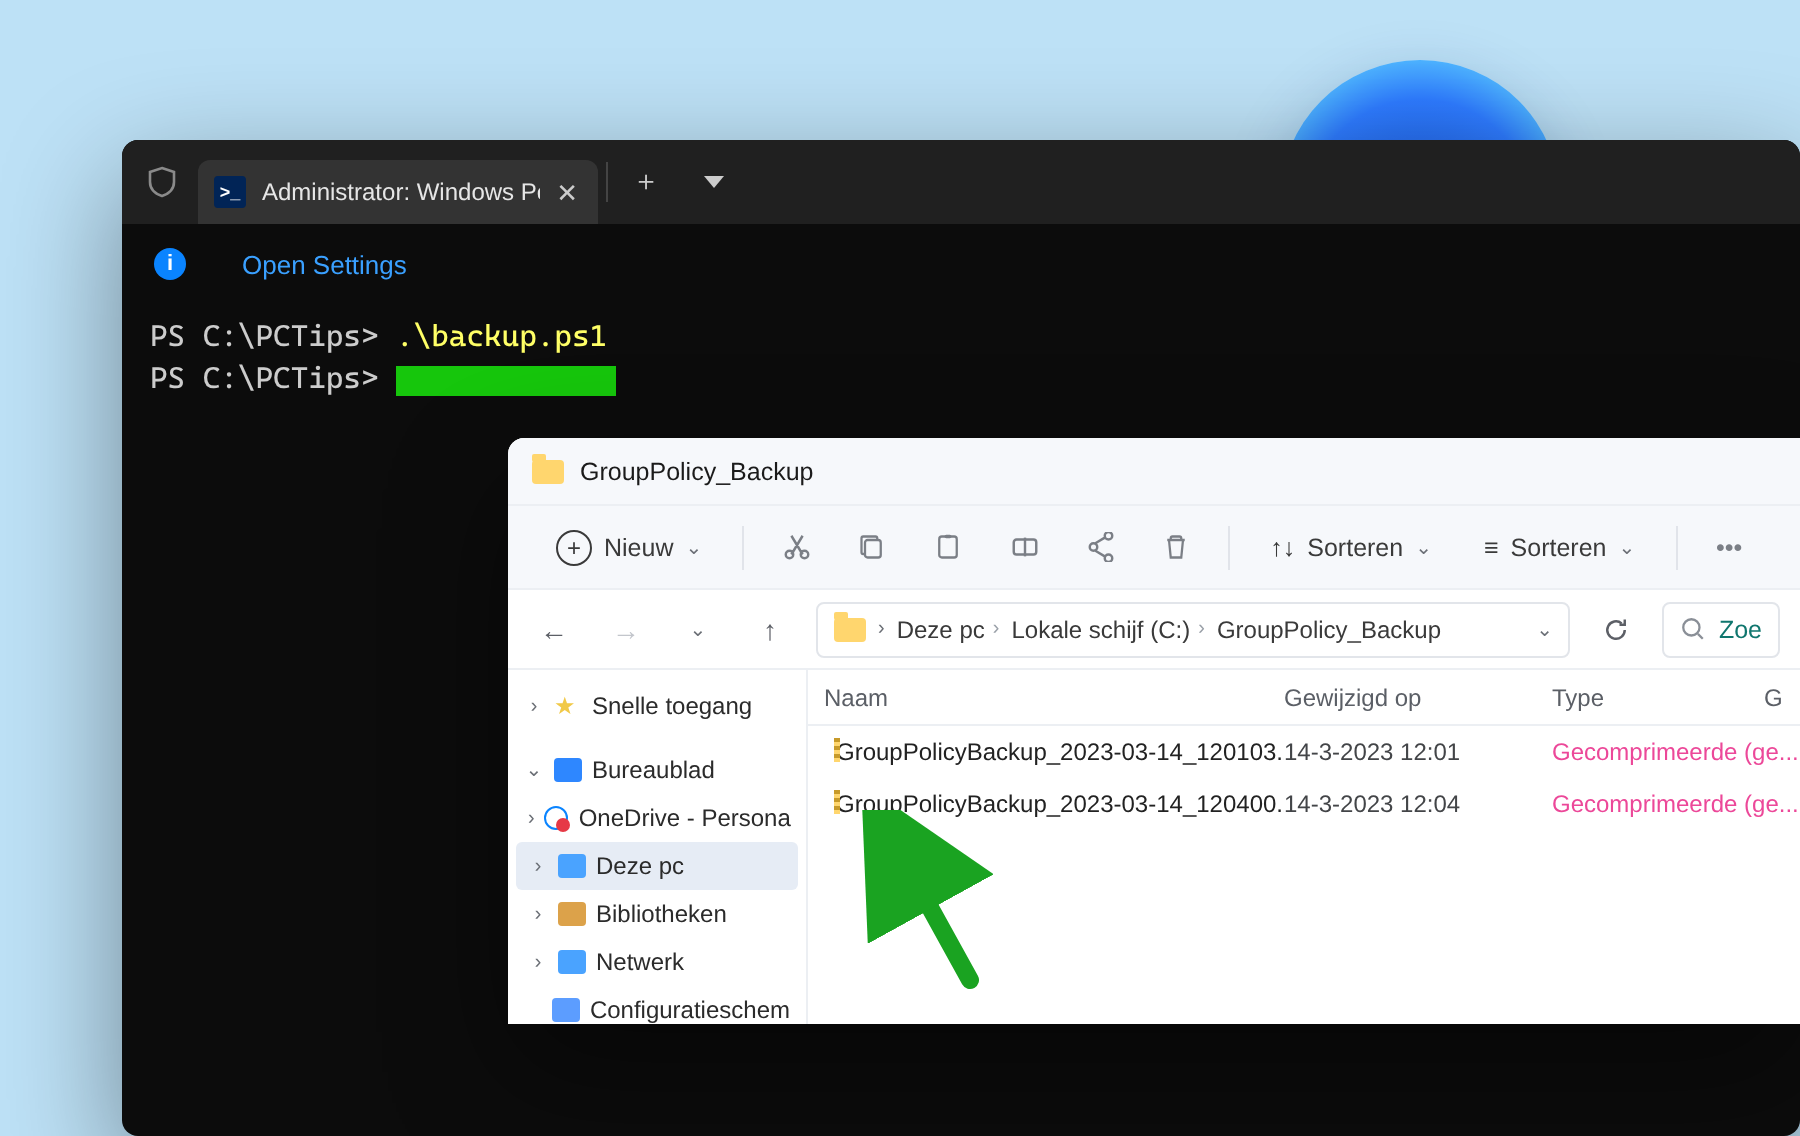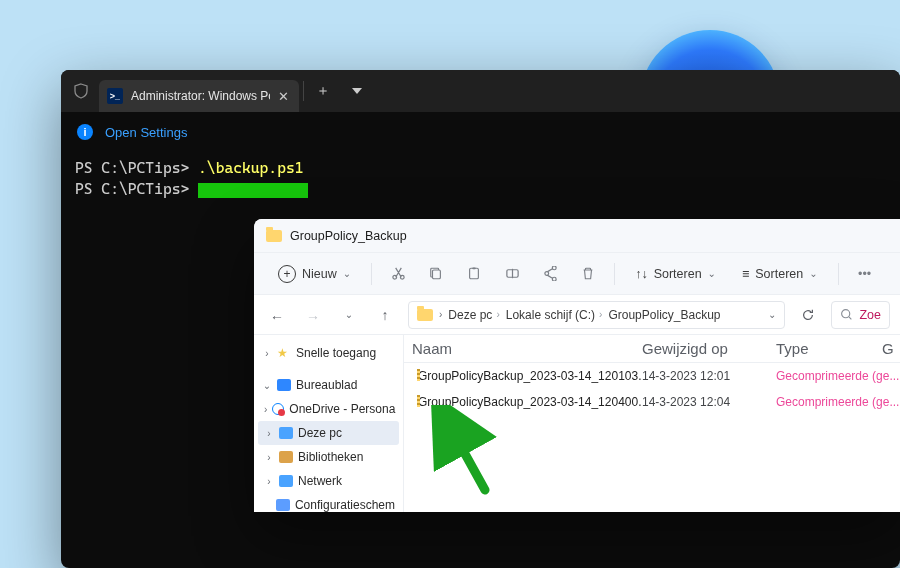--- a/index.html
+++ b/index.html
@@ -67,21 +67,21 @@
     display:flex;align-items:center;
     padding: 0 16px; gap:12px;
     color:#cfcfcf; font-size:13px;
     border-bottom: none;
   }
   .info-bar .dot {
     width:16px;height:16px;border-radius:50%;
     background:#0a84ff;color:#fff;font-size:11px;font-weight:bold;
     display:flex;align-items:center;justify-content:center;
   }
-  .info-bar .link { color:#3aa0ff; cursor:pointer;}
+  .info-bar .link { color:#3aa0ff; cursor:pointer;margin-left:16px;}
   .term-body {
     padding: 6px 14px;
     font-family: "Cascadia Mono","Consolas",monospace;
     font-size: 15px; line-height: 1.4;
     color:#cccccc;
   }
   .term-body .cmd { color:#ffff66;}
   .cursor-block {
     display:inline-block;width:110px;height:15px;background:#16c60c;
     vertical-align:middle;
@@ -125,21 +125,21 @@
     border-bottom:1px solid #eceff3;
   }
   .nav-btn{width:26px;height:26px;display:flex;align-items:center;justify-content:center;color:#5c5f66;border-radius:4px;cursor:pointer;font-size:14px;}
   .nav-btn.disabled{color:#c3c6cc;cursor:default;}
   .addr-field{
     flex:1;height:28px;border:1px solid #e2e5ea;border-radius:4px;
     display:flex;align-items:center;padding:0 8px;gap:6px;font-size:12px;color:#3a3a3a;
   }
   .crumb{display:flex;align-items:center;gap:4px;}
   .crumb .sep{color:#9aa0a8;font-size:10px;}
-  .search-box{height:28px;border:1px solid #e2e5ea;border-radius:4px;display:flex;align-items:center;padding:0 8px;gap:6px;color:#be185d;min-width:58px;}
+  .search-box{height:28px;border:1px solid #e2e5ea;border-radius:4px;display:flex;align-items:center;padding:0 8px;gap:6px;color:#0f766e;min-width:58px;}
   .exp-body{flex:1;display:flex;overflow:hidden;}
   .nav-pane{
     width:150px;border-right:1px solid #eceff3;padding:6px 4px;
     overflow:hidden;
   }
   .tree-item{
     height:24px;display:flex;align-items:center;gap:5px;
     padding:0 4px 0 4px;border-radius:3px;cursor:pointer;
     font-size:12px;color:#2b2b2b;white-space:nowrap;
   }
@@ -153,21 +153,21 @@
   .ic-onedrive::after{content:"";position:absolute;right:-2px;bottom:-2px;width:7px;height:7px;border-radius:50%;background:#e63946;}
   .ic-folder{background:#ffd66e;}
   .ic-pc{background:#4aa3ff;}
   .ic-lib{background:#dca24a;}
   .ic-dvd{background:#9aa0a8;}
   .ic-net{background:#4aa3ff;}
   .ic-cfg{background:#5c9dff;}
   .file-pane{flex:1;display:flex;flex-direction:column;overflow:hidden;}
   .cols{
     height:28px;display:flex;align-items:center;
-    font-size:15px;color:#5b5f66;border-bottom:1px solid #eceff3;
+    font-size:12px;color:#5b5f66;border-bottom:1px solid #eceff3;
     padding-left:8px;
   }
   .col-name{flex:0 0 230px;}
   .col-mod{flex:0 0 134px;}
   .col-type{flex:1;}
   .row{
     height:26px;display:flex;align-items:center;padding-left:8px;
     font-size:12px;color:#222;cursor:pointer;
   }
   .row .ic{width:16px;height:14px;margin-right:6px;}

